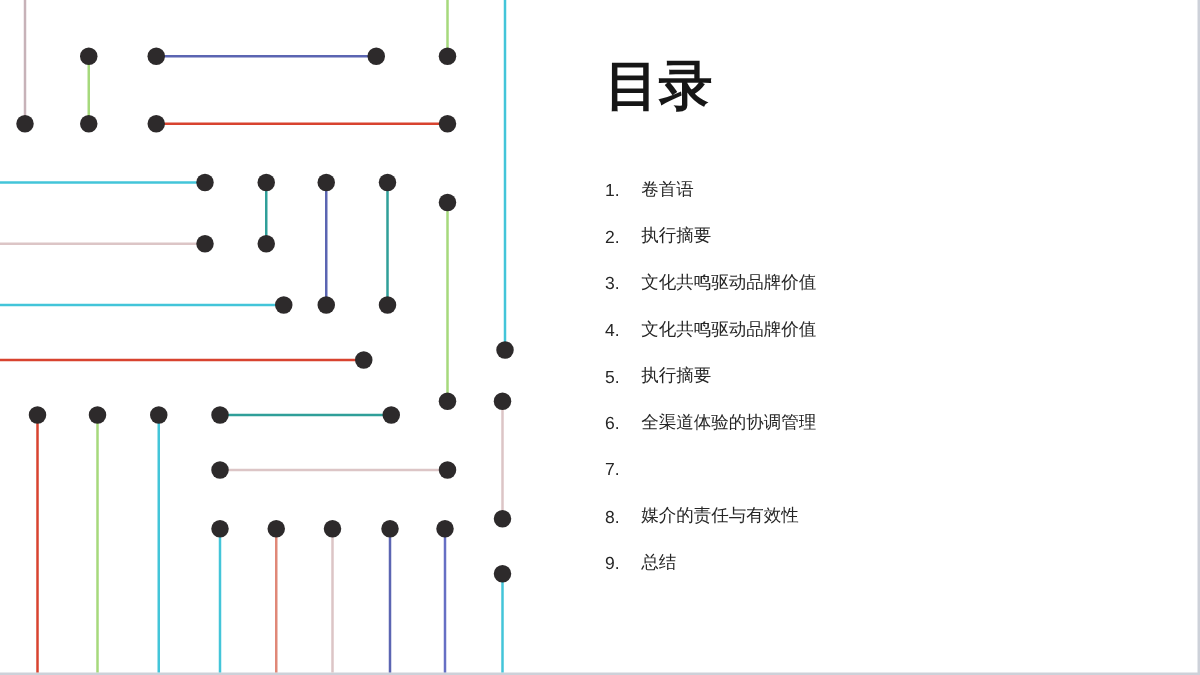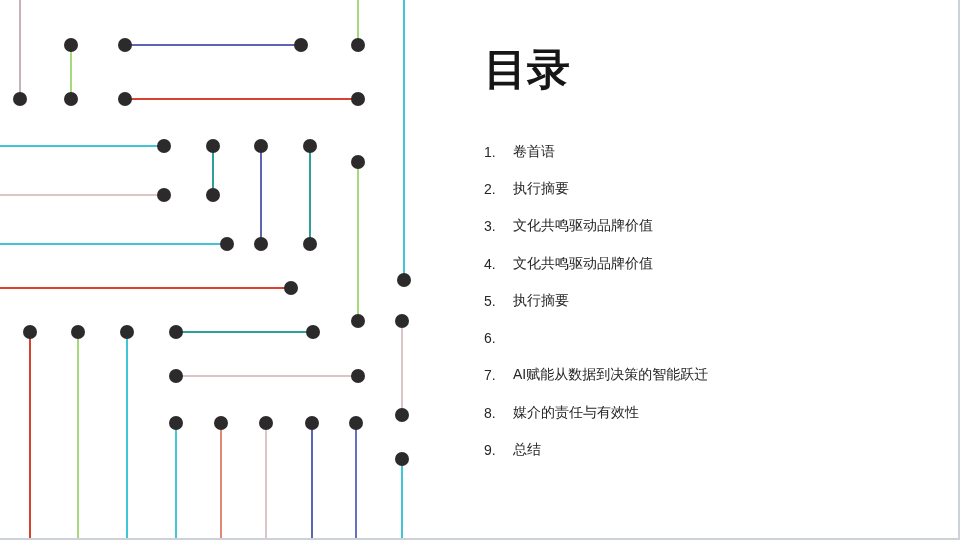--- a/index.html
+++ b/index.html
@@ -155,24 +155,24 @@
       <li class="toc-item">
         <span class="toc-num">4.</span>
         <span class="toc-label">文化共鸣驱动品牌价值</span>
       </li>
       <li class="toc-item">
         <span class="toc-num">5.</span>
         <span class="toc-label">执行摘要</span>
       </li>
       <li class="toc-item">
         <span class="toc-num">6.</span>
+        <span class="toc-label">全渠道体验的协调管理</span>
       </li>
       <li class="toc-item">
         <span class="toc-num">7.</span>
-        <span class="toc-label">AI赋能从数据到决策的智能跃迁</span>
       </li>
       <li class="toc-item">
         <span class="toc-num">8.</span>
         <span class="toc-label">媒介的责任与有效性</span>
       </li>
       <li class="toc-item">
         <span class="toc-num">9.</span>
         <span class="toc-label">总结</span>
       </li>
     </ol>

